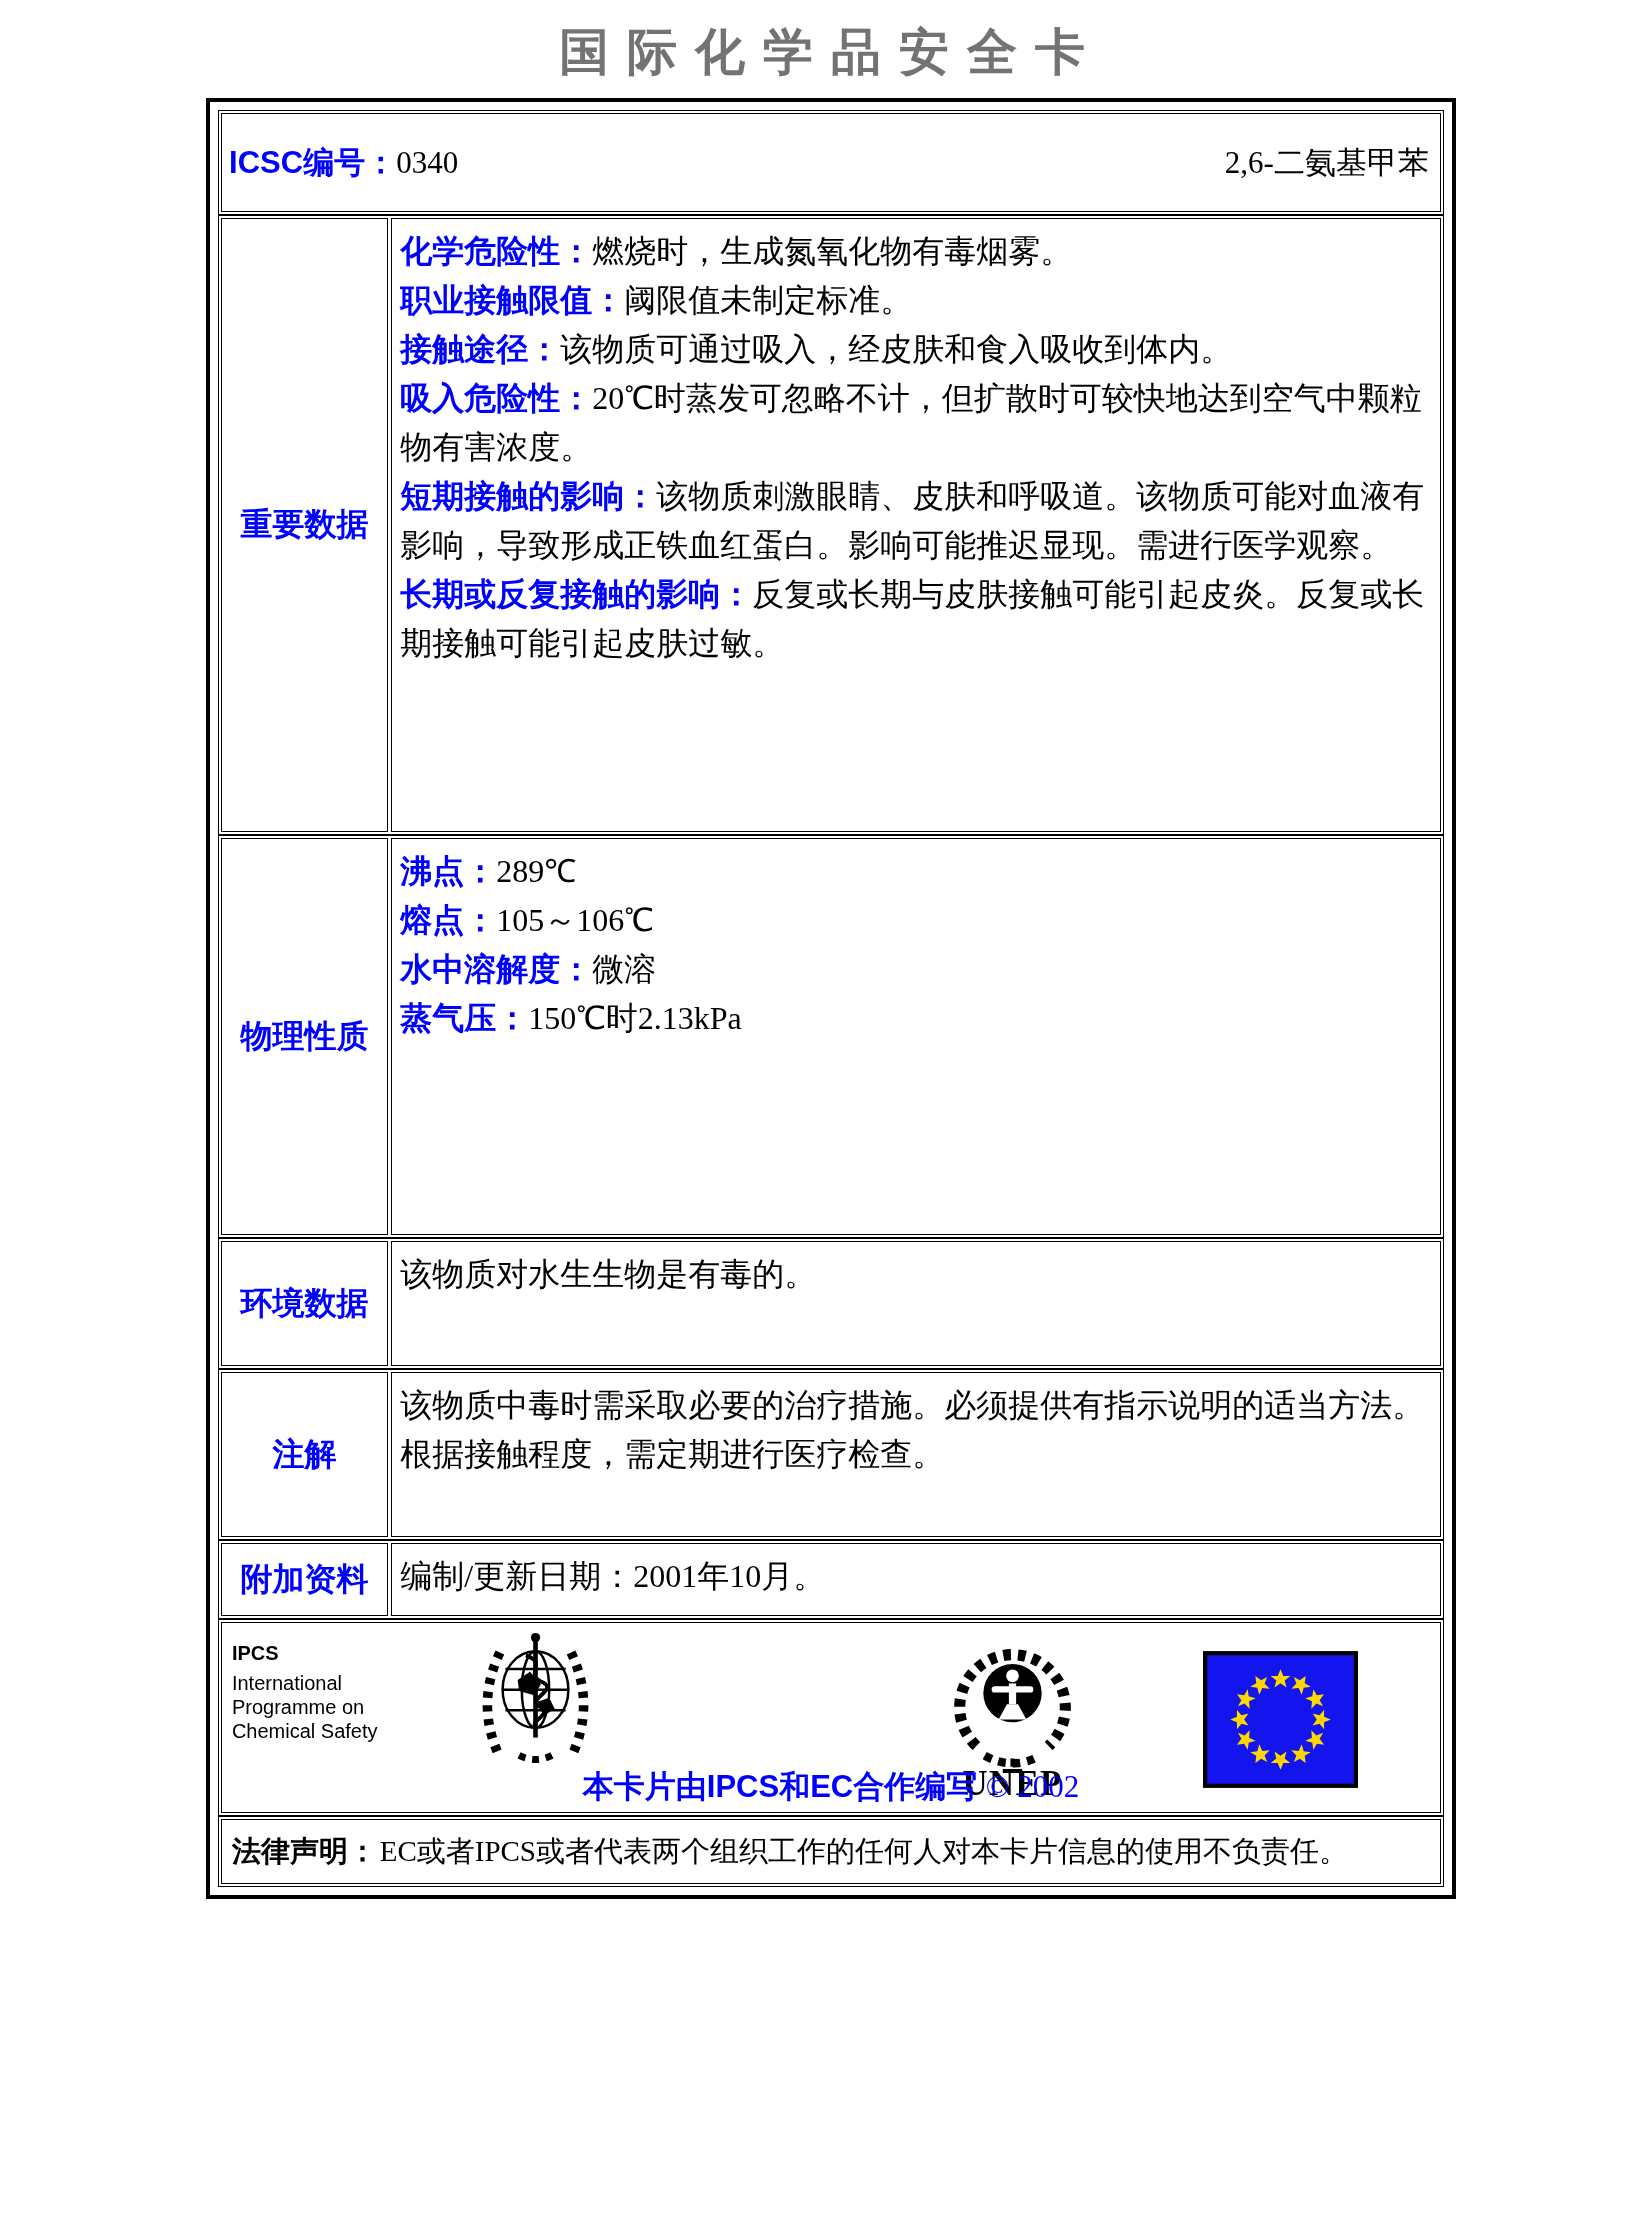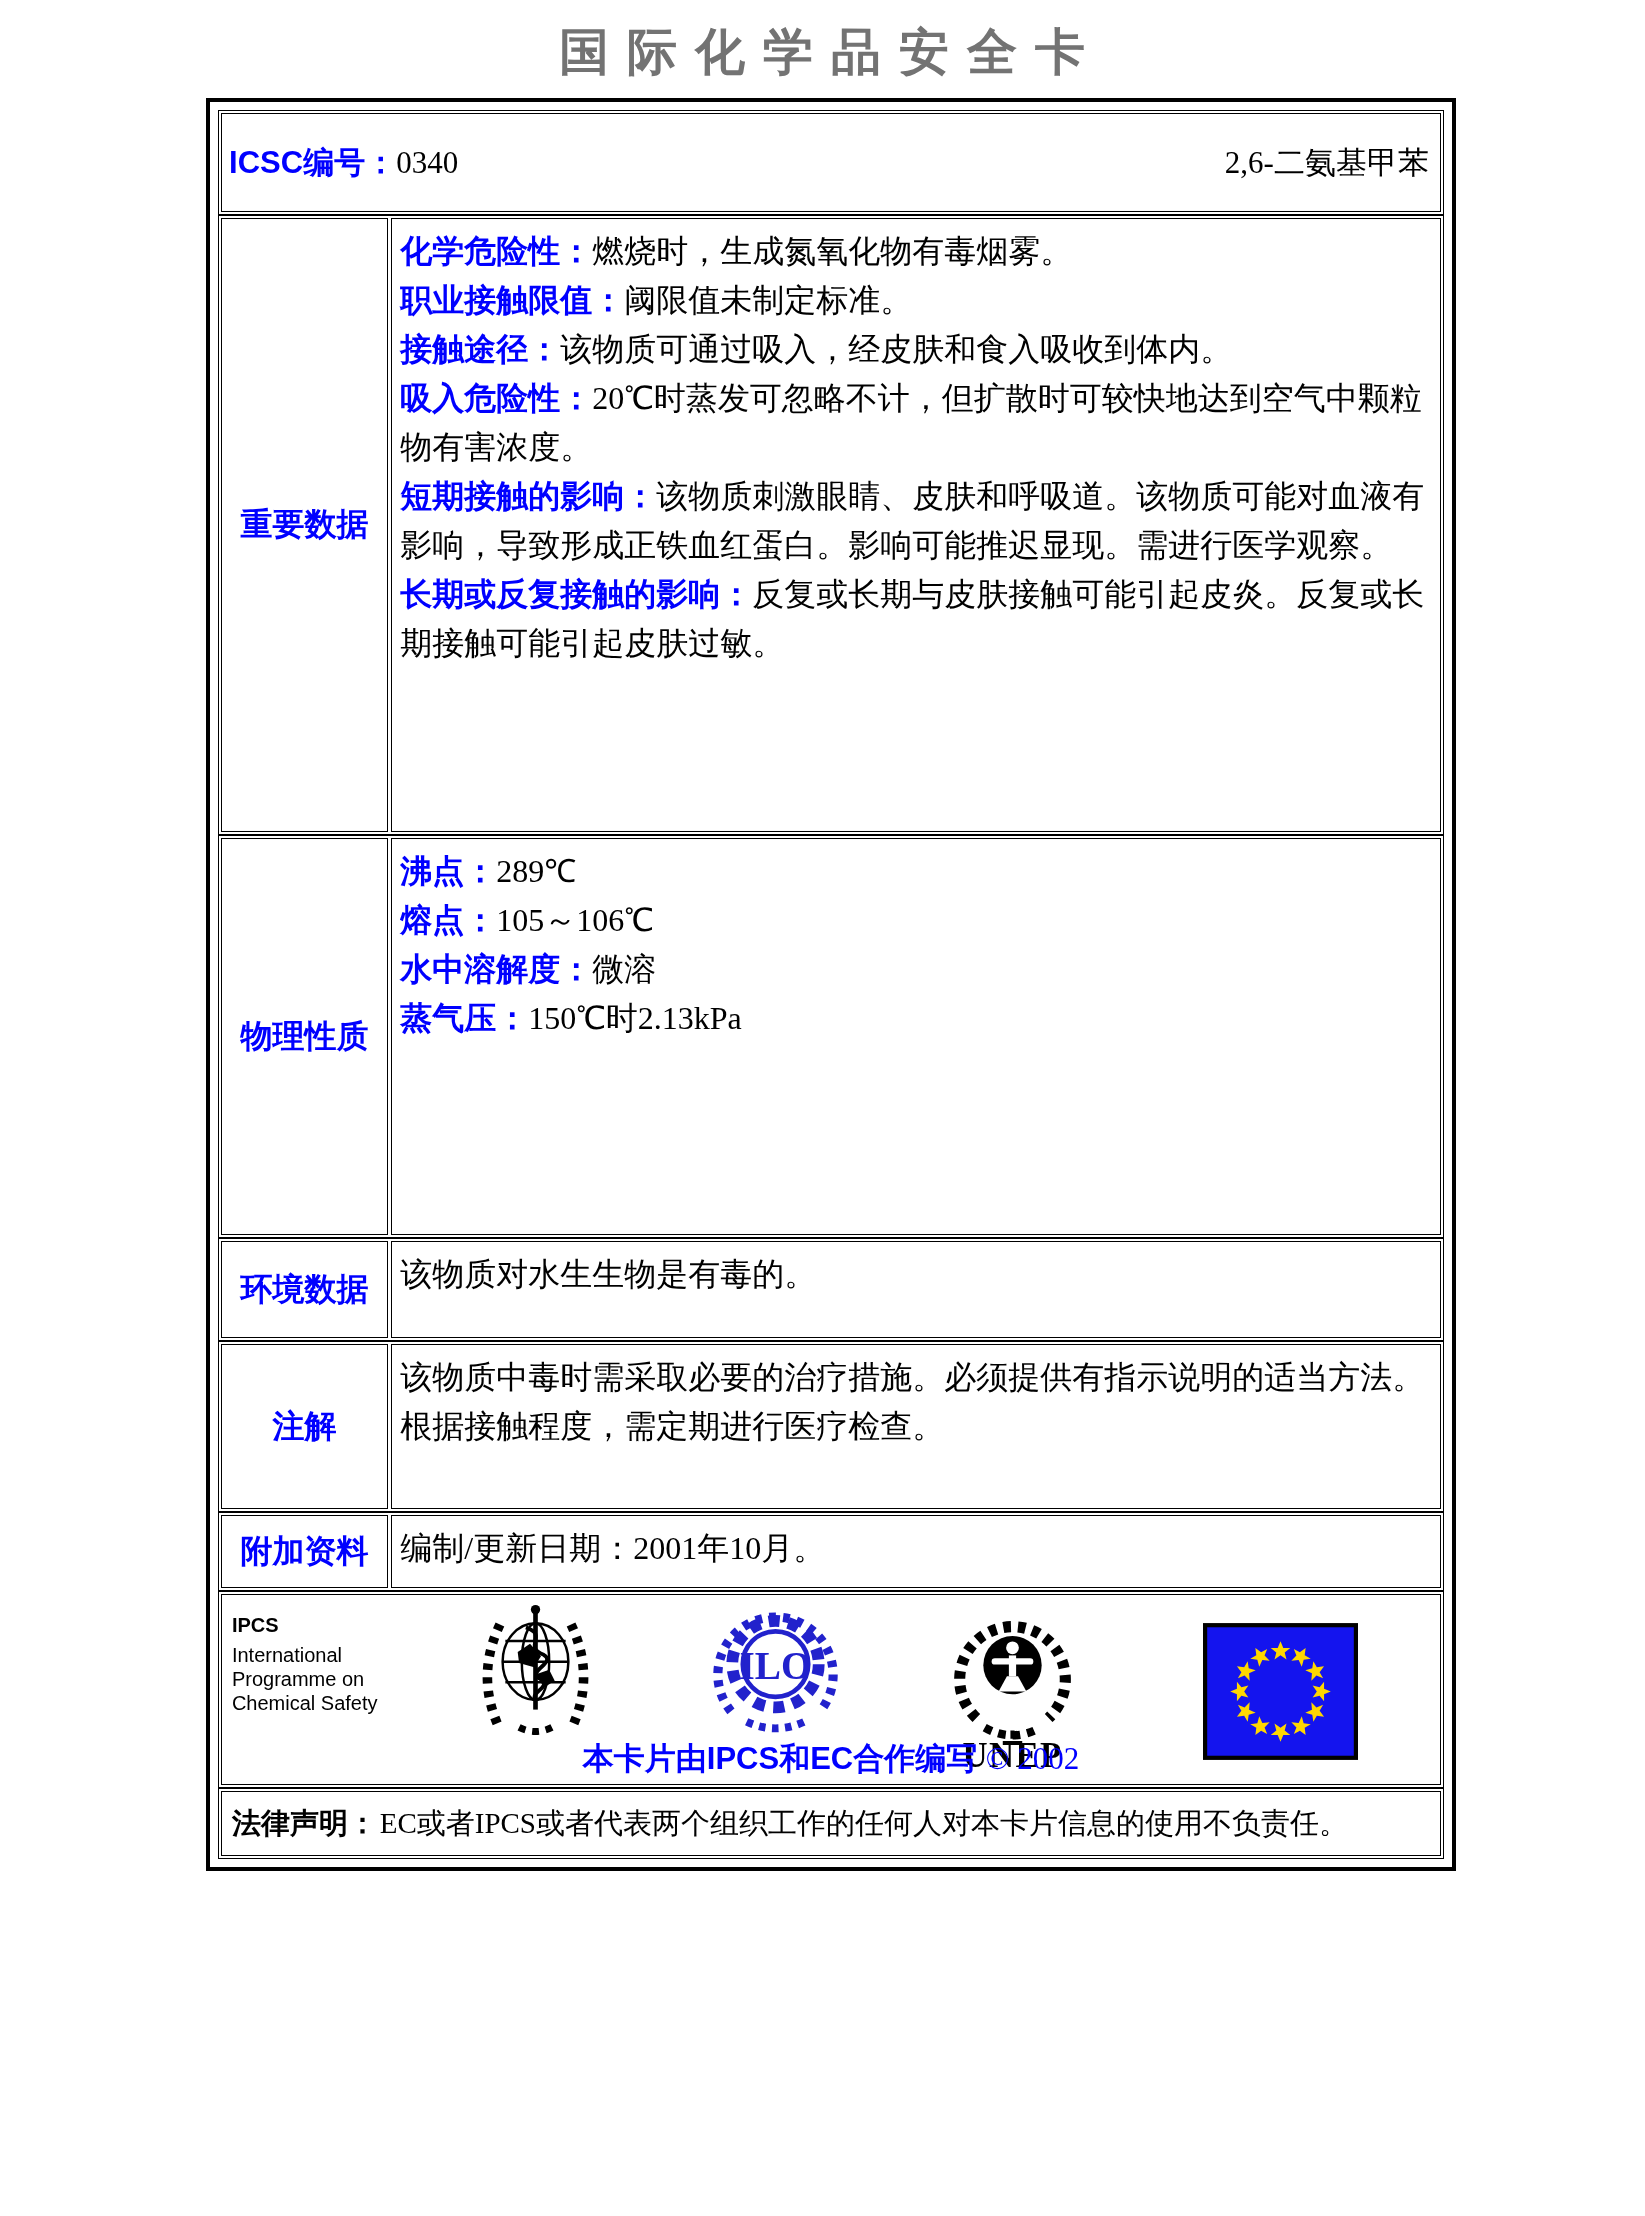--- a/index.html
+++ b/index.html
@@ -12,21 +12,21 @@
   .page { width:1250px; margin:24px 0 0 206px; }
   .title {
     margin:0 0 18px 0; text-align:center;
     font-size:50px; line-height:56px; font-weight:bold;
     color:#737373; letter-spacing:18px;
     font-family:"Liberation Serif", serif;
   }
   .card { border:4.2px solid #000; padding:8px; background:#fff; }
   .row { display:flex; gap:2.8px; border:1.4px solid #000; padding:2.1px; background:#fff; }
   .cell { border:1.4px solid #000; background:#fff; }
-  .r1{height:105px} .r2{height:620px} .r3{height:403px} .r4{height:103px}
+  .r1{height:105px} .r2{height:620px} .r3{height:403px} .r4{height:131px}
   .r5{height:171px} .r6{height:79px} .r7{height:197px} .r8{height:71px}
 
   .header-cell {
     flex:1 1 auto; display:flex; justify-content:space-between; align-items:center;
     padding:0 11px 0 7px; font-size:31px;
   }
   .hleft .num { color:#000; }
   .blue-label {
     color:#0000FF; font-family:"Liberation Sans", sans-serif; font-weight:bold;
   }
@@ -153,29 +153,20 @@
             <path d="M51,54 l9,-3 4,8 -8,5z" fill="#000"></path>
             <line x1="50" y1="8" x2="50" y2="80" stroke="#000" stroke-width="3.4"></line>
             <circle cx="50" cy="7" r="3.4" fill="#000"></circle>
             <path d="M43,20 C60,26 40,34 56,40 C66,46 42,52 54,58 C62,63 46,68 50,72" stroke="#000" stroke-width="2.8" fill="none"></path>
             <path d="M22,90 Q6,52 26,14" stroke="#000" stroke-width="7" stroke-dasharray="4.5 5.5" fill="none"></path>
             <path d="M78,90 Q94,52 74,14" stroke="#000" stroke-width="7" stroke-dasharray="4.5 5.5" fill="none"></path>
             <path d="M38,93 Q50,99 62,93" stroke="#000" stroke-width="5" stroke-dasharray="5 5" fill="none"></path>
           </svg>
         </span>
 
-        <span class="ilo-logo">
-          <svg width="131" height="142" viewBox="0 0 100 108">
-            <path d="M16,84 A44,44 0 1,1 84,84" stroke="#2222CC" stroke-width="7" stroke-dasharray="5 5.5" fill="none"></path>
-            <path d="M28,92 Q50,102 72,92" stroke="#2222CC" stroke-width="6" stroke-dasharray="5 5" fill="none"></path>
-            <circle cx="50" cy="48" r="33" stroke="#2222CC" stroke-width="9" stroke-dasharray="8.5 6.5" fill="none"></circle>
-            <circle cx="50" cy="48" r="25" stroke="#2222CC" stroke-width="3.5" fill="none"></circle>
-            <text x="50" y="59" text-anchor="middle" font-family="Liberation Serif, serif" font-size="30" font-weight="bold" fill="#2222CC">ILO</text>
-          </svg>
-        </span>
 
         <span class="unep-logo">
           <svg width="139" height="170" viewBox="0 0 100 122">
             <path d="M24,84 A38,38 0 1,1 76,84" stroke="#000" stroke-width="8" stroke-dasharray="5.5 5" fill="none"></path>
             <path d="M30,91 Q50,102 70,91" stroke="#000" stroke-width="6" stroke-dasharray="5.5 5" fill="none"></path>
             <circle cx="50" cy="46" r="21" fill="#000"></circle>
             <circle cx="50" cy="33.5" r="4.6" fill="#fff"></circle>
             <rect x="47.4" y="39" width="5.2" height="15" fill="#fff"></rect>
             <rect x="35" y="41" width="30" height="4.6" rx="2.3" fill="#fff"></rect>
             <path d="M46,54 L40,65 L60,65 L54,54 Z" fill="#fff"></path>

